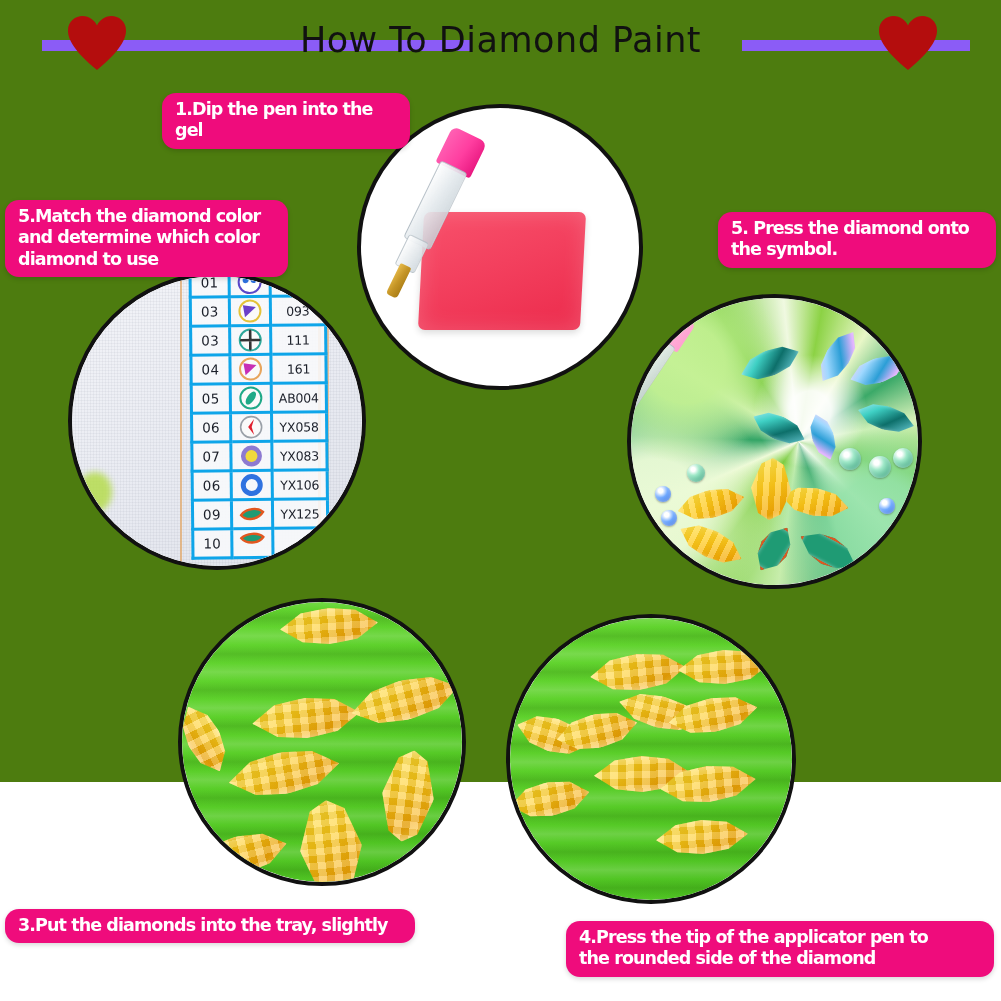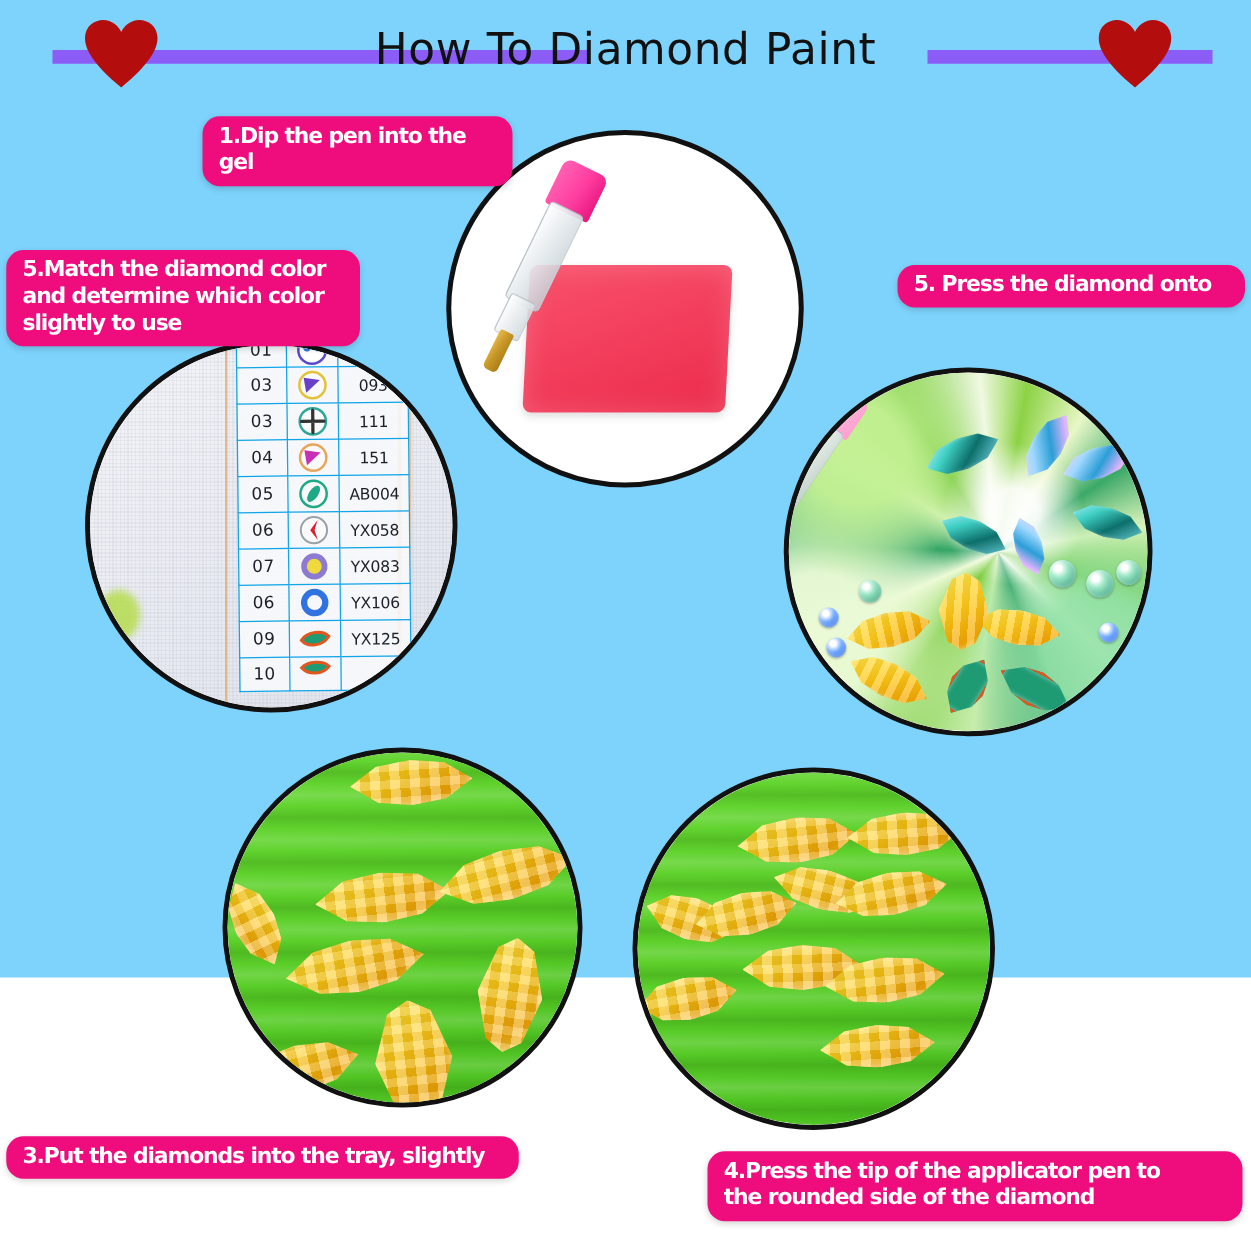--- a/index.html
+++ b/index.html
@@ -7,21 +7,21 @@
   html, body {
     margin: 0; padding: 0;
     width: 1001px; height: 1001px;
     background: #ffffff;
     font-family: "Liberation Sans", sans-serif;
     overflow: hidden;
   }
   #page {
     position: relative;
     width: 1001px; height: 782px;
-    background: #7dd3fc;
+    background: #4d7c0f;
   }
 
   
   #header {
     position: absolute; left: 0; top: 0;
     width: 1001px; height: 82px;
   }
   .rule {
     position: absolute;
     height: 11px;
@@ -162,21 +162,21 @@
   .orange-line.c { left: 255px; width: 2px; background: #eab37c; }
 
   .chart {
     position: absolute;
     left: 118px; top: -10px;
     width: 138px;
     border-collapse: collapse;
     transform: rotate(-0.6deg);
   }
   .chart td {
-    border: 1px solid #0ea5e9;
+    border: 3px solid #0ea5e9;
     height: 29px;
     font-family: "DejaVu Sans", sans-serif;
     font-size: 13.5px;
     color: #1b1f29;
     text-align: center;
     background: rgba(247,248,251,0.92);
     padding: 0;
   }
   .chart td.c-num  { width: 40px; letter-spacing: .3px; }
   .chart td.c-sym  { width: 42px; }
@@ -354,21 +354,21 @@
           <tr>
             <td class="c-num">04</td>
             <td class="c-sym">
               <span class="sym">
                 <svg viewBox="0 0 26 26" xmlns="http://www.w3.org/2000/svg">
                   <circle cx="13" cy="13" r="10.5" fill="#fafafa" stroke="#e8a55c" stroke-width="2"></circle>
                   <path d="M6 7 L19 9 L8 19 Z" fill="#c72fb5"></path>
                 </svg>
               </span>
             </td>
-            <td class="c-code">151</td>
+            <td class="c-code">161</td>
           </tr>
 
           <tr>
             <td class="c-num">05</td>
             <td class="c-sym">
               <span class="sym">
                 <svg viewBox="0 0 26 26" xmlns="http://www.w3.org/2000/svg">
                   <circle cx="13" cy="13" r="10.5" fill="#fafafa" stroke="#1fa987" stroke-width="2"></circle>
                   <ellipse cx="13" cy="13" rx="3.6" ry="7.5" fill="#1fa987" transform="rotate(35 13 13)"></ellipse>
                 </svg>
@@ -439,21 +439,21 @@
             <td class="c-code"></td>
           </tr>
         </tbody>
       </table>
     </div>
   </div>
 
   <div class="label" id="label-2">
     <div>5.Match the diamond color</div>
     <div>and determine which color</div>
-    <div>slightly to use</div>
+    <div>diamond to use</div>
   </div>
 
   <div class="circle" id="photo-5">
     <div class="inner">
       <div class="mandala"></div>
 
       <div class="stone marq" style="left:108px; top:52px;  width:62px; height:26px; transform:rotate(-22deg);"></div>
       <div class="stone marq ab" style="left:178px; top:46px;  width:58px; height:25px; transform:rotate(-58deg);"></div>
       <div class="stone marq ab" style="left:218px; top:60px;  width:58px; height:25px; transform:rotate(-18deg);"></div>
       <div class="stone marq" style="left:226px; top:108px; width:58px; height:24px; transform:rotate(16deg);"></div>
@@ -480,20 +480,21 @@
         <div class="cap" style="background:linear-gradient(100deg,#ffc7e4,#ff9fd0);"></div>
         <div class="barrel"></div>
         <div class="neck"></div>
 
       </div>
     </div>
   </div>
 
   <div class="label" id="label-5">
     <div>5.  Press the diamond onto</div>
+    <div>the symbol.</div>
   </div>
 
   <div class="circle" id="photo-3">
     <div class="inner">
       <div class="tray"></div>
       <div class="dia marquise" style="left:98px;  top:6px;   width:98px; height:36px; transform:rotate(-4deg);"></div>
       <div class="dia marquise" style="left:70px;  top:96px;  width:108px;height:40px; transform:rotate(-6deg);"></div>
       <div class="dia marquise" style="left:168px; top:78px;  width:110px;height:40px; transform:rotate(-14deg);"></div>
       <div class="dia marquise" style="left:-14px; top:120px; width:72px; height:34px; transform:rotate(64deg);"></div>
       <div class="dia marquise" style="left:46px;  top:150px; width:112px;height:42px; transform:rotate(-10deg);"></div>

